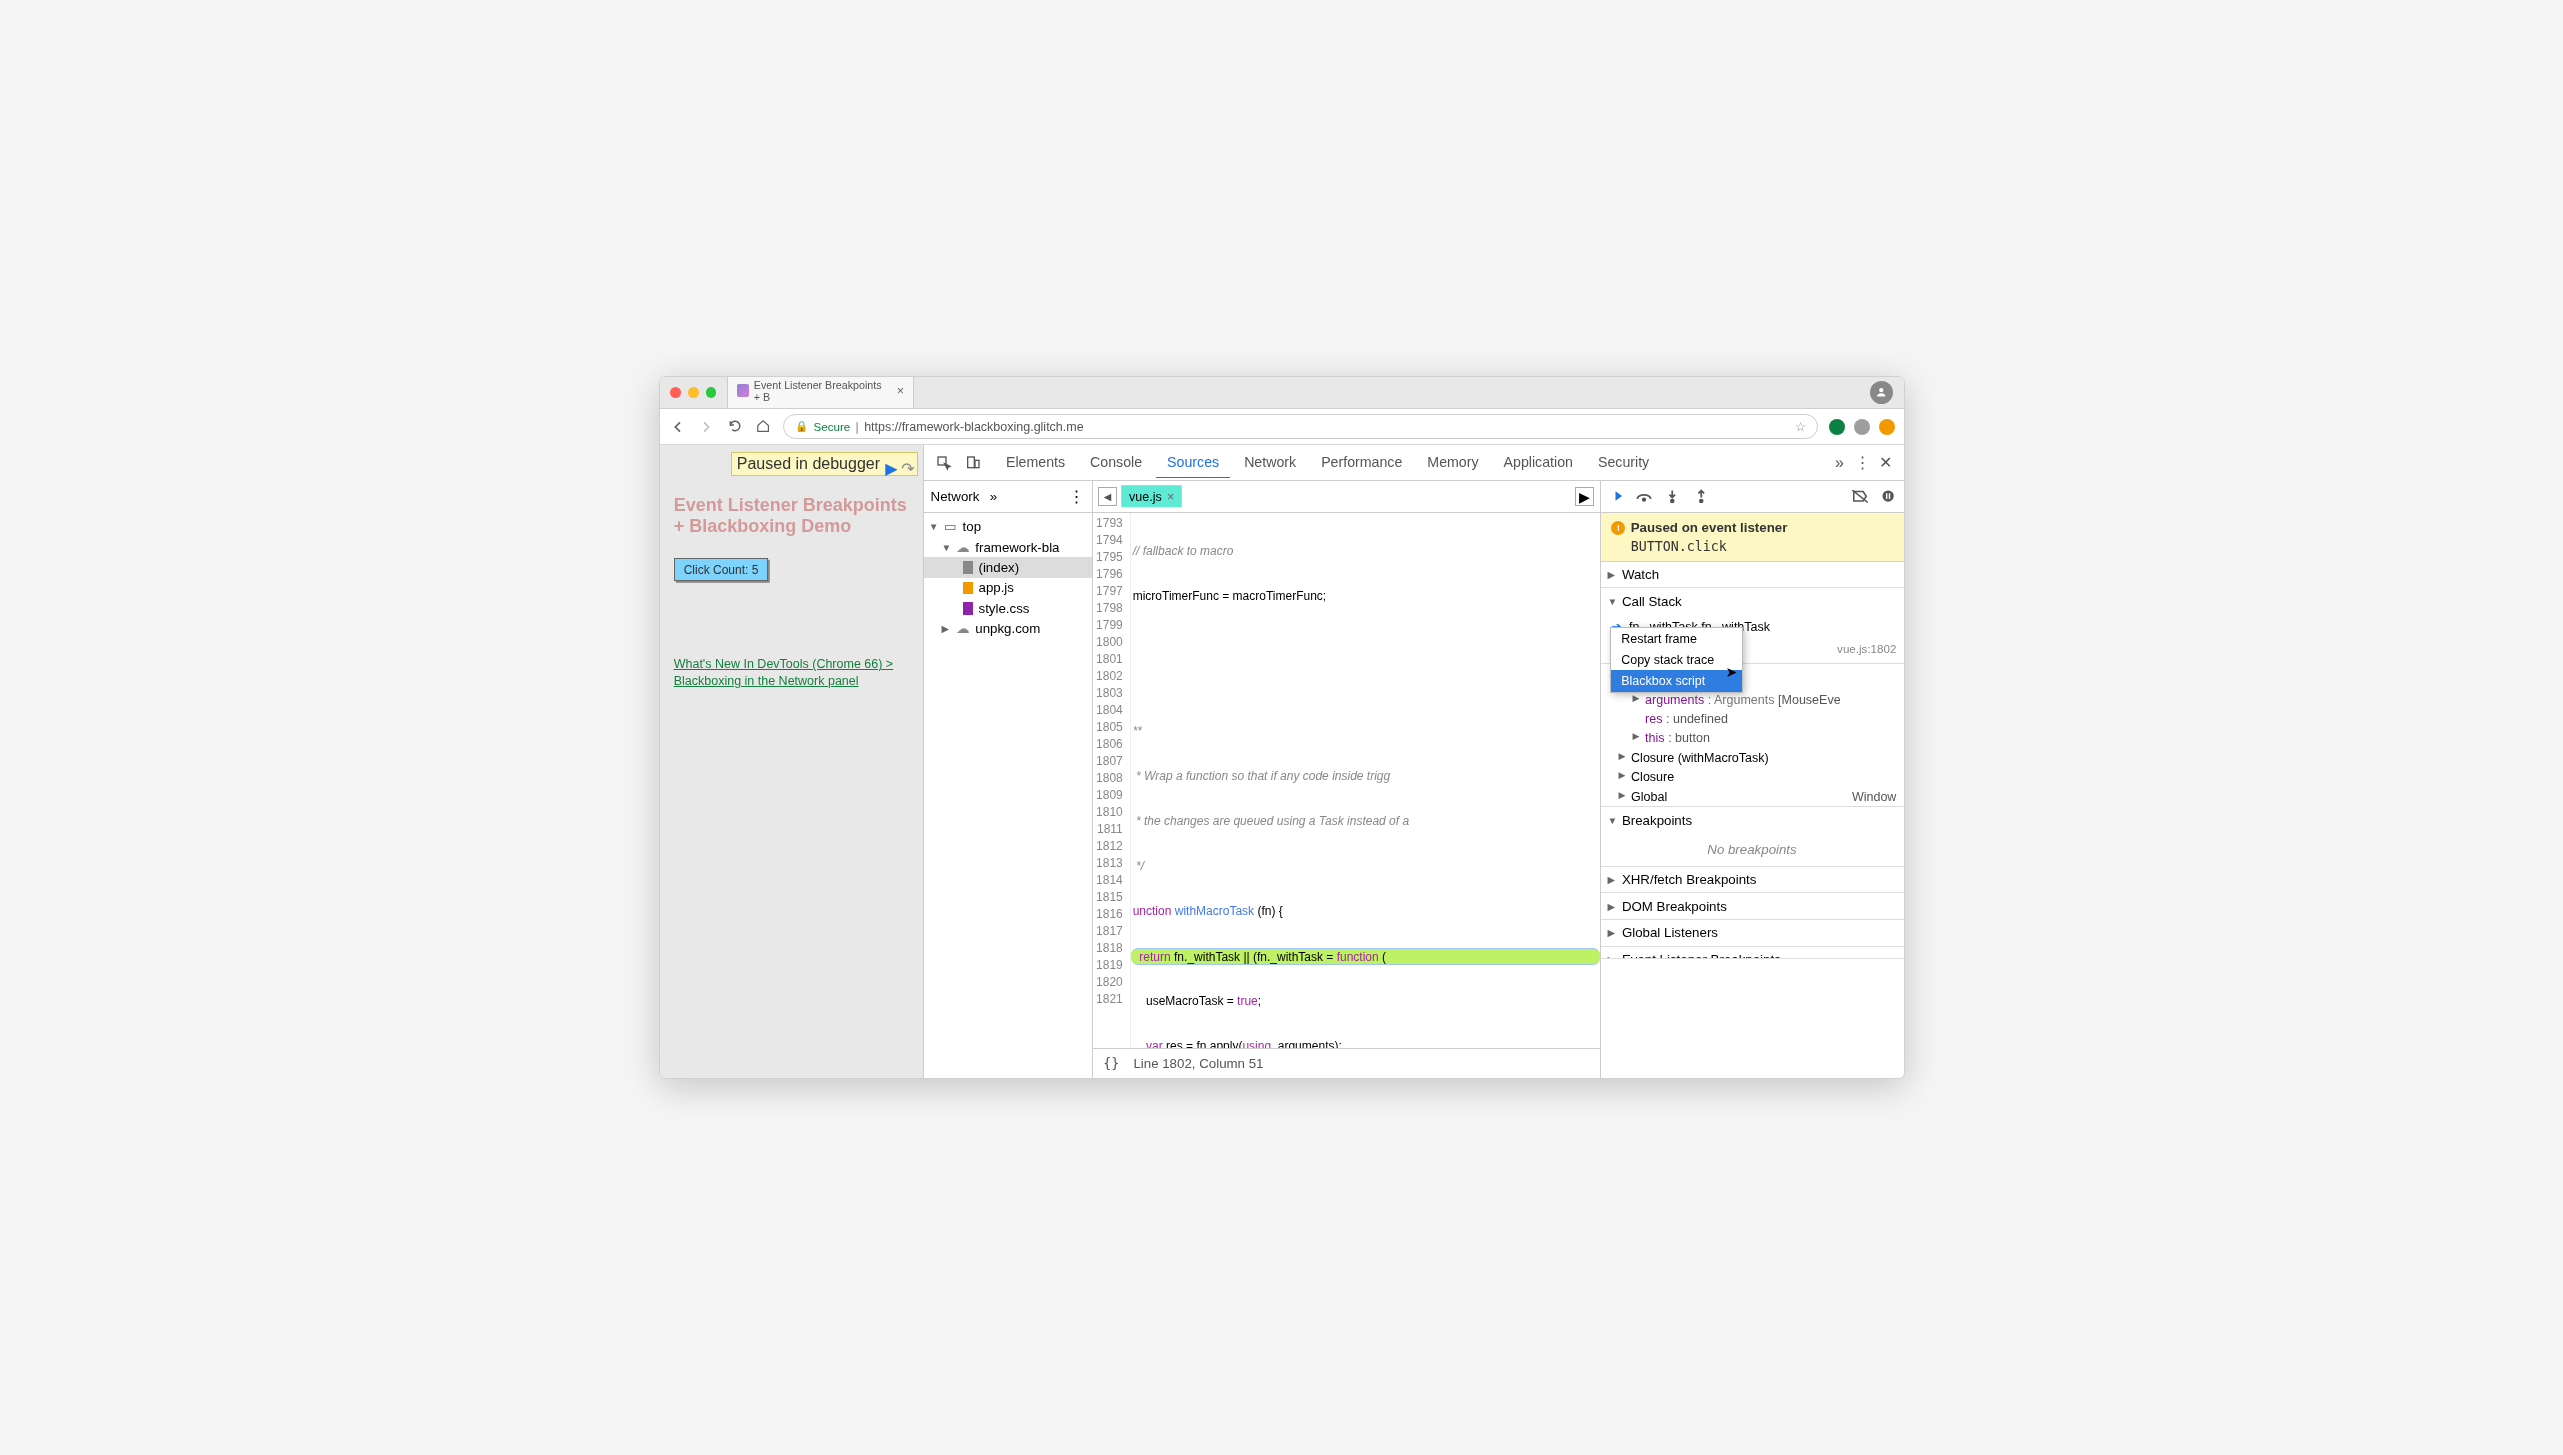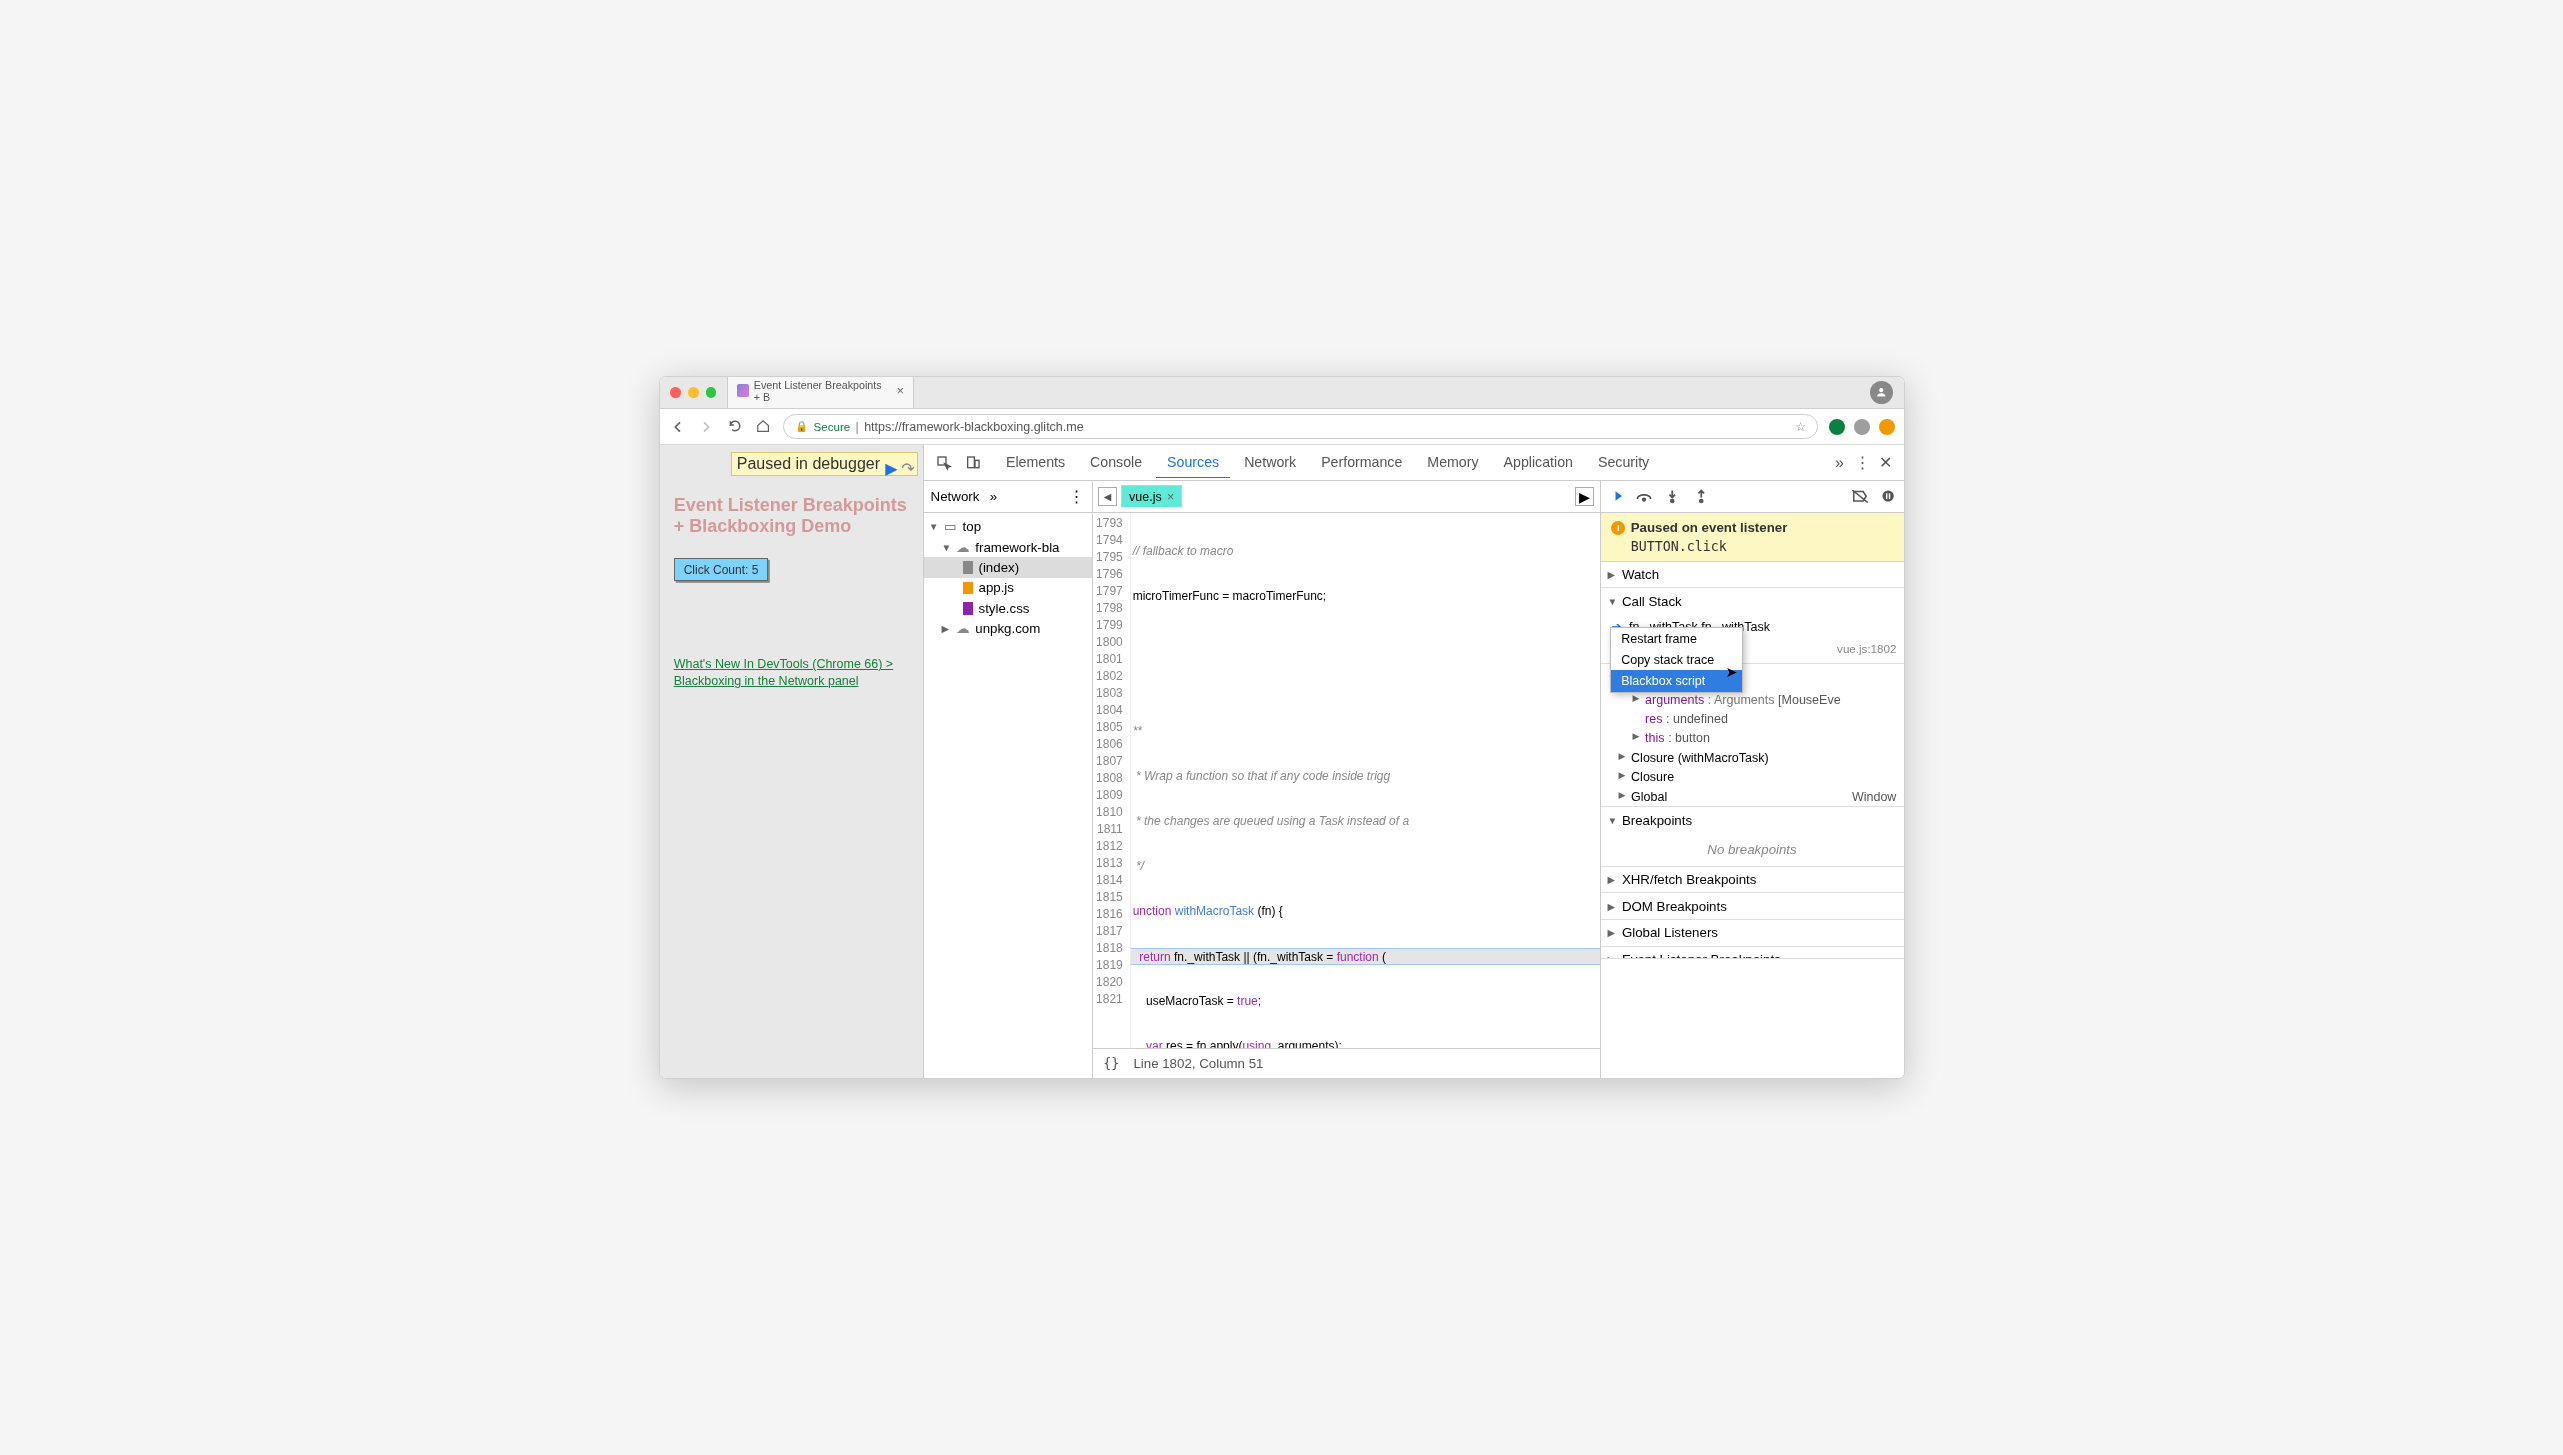--- a/index.html
+++ b/index.html
@@ -79,21 +79,21 @@
 .code-tab { padding: 3.6px 7.1px; font-size: 12.5px; border: 0.9px solid transparent; display: flex; align-items: center; gap: 5.3px; }
 .code-tab.active { border: 0.9px solid #ccc; border-bottom: 0.9px solid #fff; background: #5eead4; }
 .code-tab .x { font-size: 12.5px; color: #666; }
 .code-tabs .play { margin-left: auto; width: 19.6px; height: 19.6px; border: 0.9px solid #aaa; display: flex; align-items: center; justify-content: center; }
 
 .code-area { flex: 1; display: flex; font-family: Menlo, Consolas, monospace; font-size: 12px; overflow: hidden; background: #fff; }
 .gutter { background: #fff; border-right: 0.9px solid #eee; text-align: right; padding: 1.8px 7.1px 1.8px 3.6px; color: #888; }
 .gutter div { height: 17px; line-height: 17px; }
 .code-lines { flex: 1; padding: 1.8px 0; overflow: hidden; white-space: pre; }
 .code-lines div { height: 17px; line-height: 17px; padding-left: 1.8px; }
-.hl-line { background: #e5e5e5; border-top: 0.9px solid #a0c4ff; border-bottom: 0.9px solid #a0c4ff; }
+.hl-line { background: #bef264; border-top: 0.9px solid #a0c4ff; border-bottom: 0.9px solid #a0c4ff; border-radius: 7px; }
 .c-comment { color: #888; font-style: italic; }
 .c-kw { color: #a626a4; }
 .c-fn { color: #4078f2; }
 .c-var { color: #000; }
 .c-bool { color: #a626a4; }
 
 .code-status { height: 30px; border-top: 0.9px solid #ccc; display: flex; align-items: center; padding: 0 10.7px; gap: 14.2px; font-size: 13.3px; color: #555; }
 .code-status .brace { font-family: monospace; }
 
 

